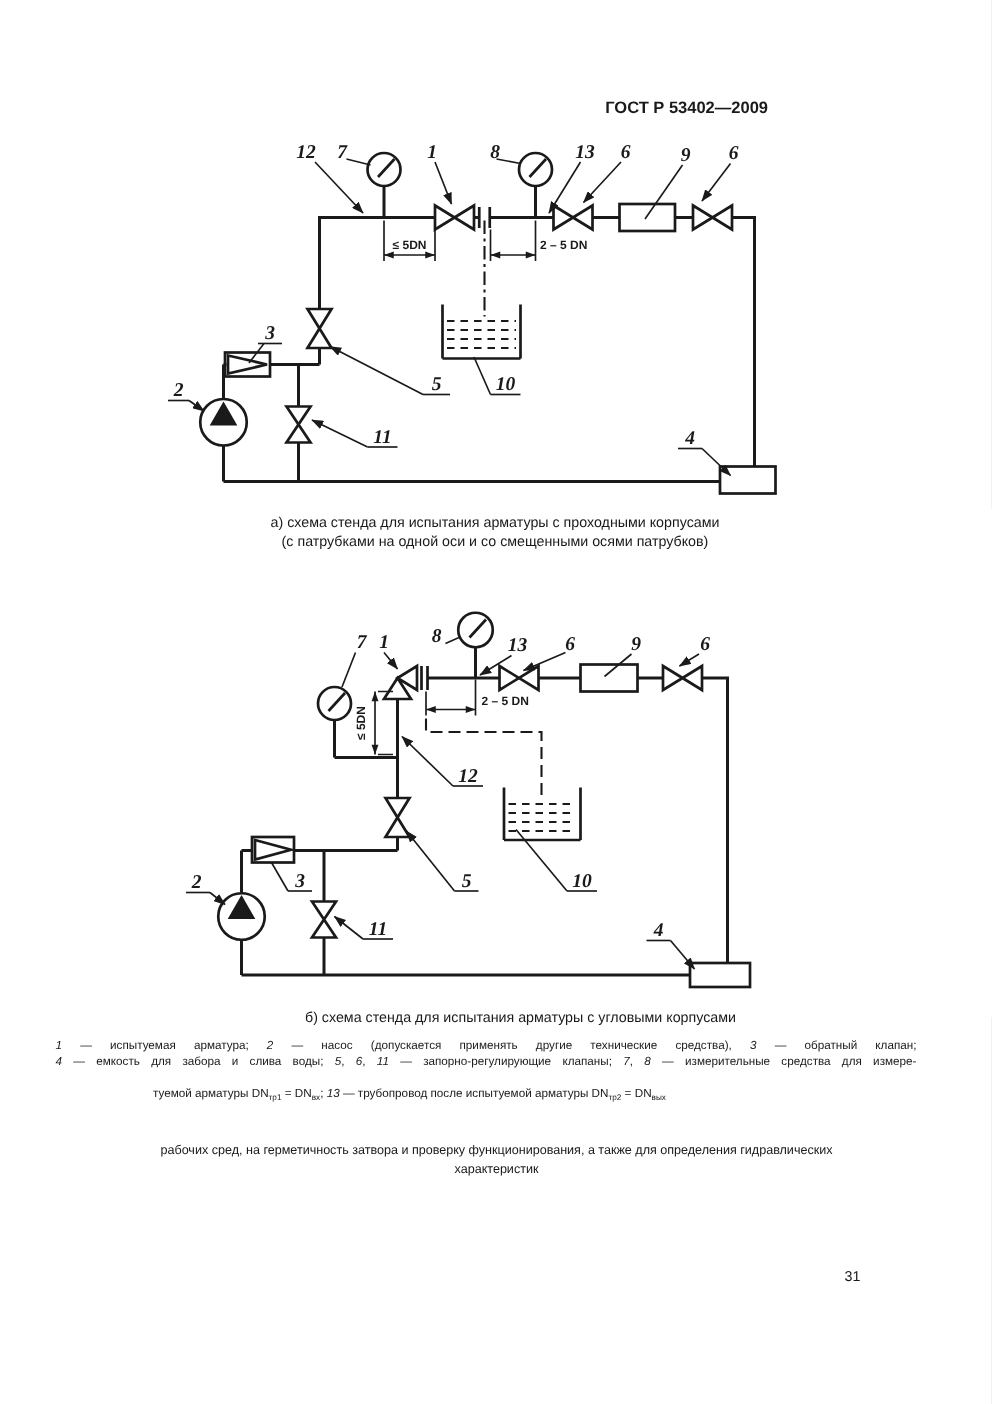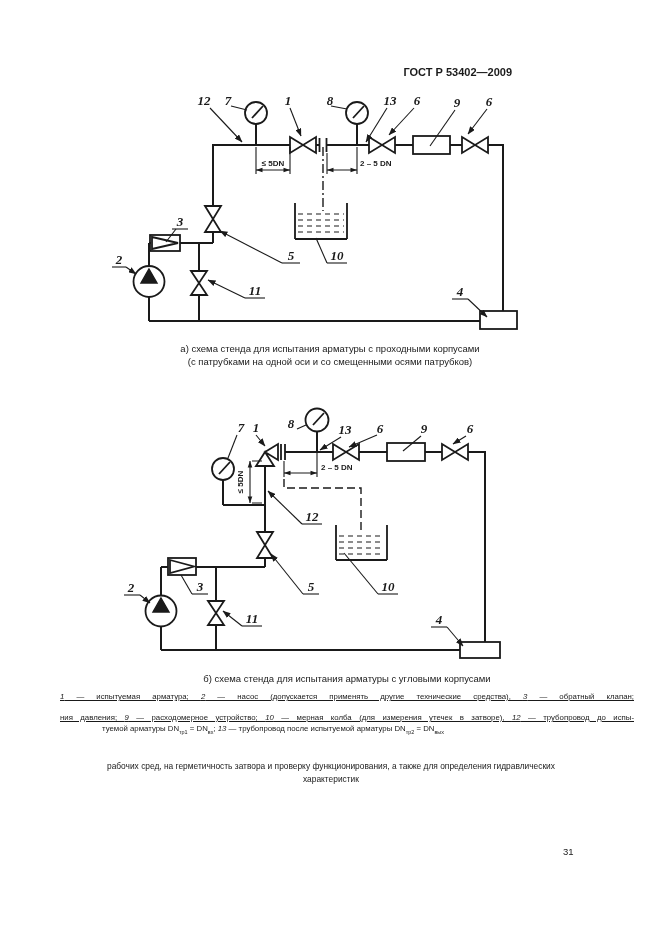--- a/index.html
+++ b/index.html
@@ -13,22 +13,22 @@
   .wdash{stroke:#1a1a1a;stroke-width:1.2;fill:none;stroke-dasharray:5 4;}
   .ddot{stroke:#1a1a1a;stroke-width:1.4;fill:none;stroke-dasharray:9 3 2 3;}
   .ldash{stroke:#1a1a1a;stroke-width:1.4;fill:none;stroke-dasharray:8 4;}
   .dlabel{font-family:"Liberation Serif",serif;font-style:italic;font-weight:bold;
           font-size:13px;fill:#1a1a1a;text-anchor:middle;}
   .dim{font-family:"Liberation Sans",sans-serif;font-weight:bold;font-size:8px;fill:#1a1a1a;}
   .arrp{fill:#1a1a1a;stroke:none;}
   .htext{position:absolute;}
   .header{font-weight:bold;font-size:11px;text-align:right;width:512px;left:0;top:66px;}
   .cap{font-size:9.5px;text-align:center;}
-  .legend-line{left:60px;width:574px;font-size:7.8px;line-height:10px;
-               text-align:justify;text-align-last:justify;white-space:nowrap;text-decoration:underline;}
+  .legend-line{left:37px;width:574px;font-size:7.8px;line-height:10px;
+               text-align:justify;text-align-last:justify;white-space:nowrap;}
   .legend-last{left:102px;font-size:7.8px;line-height:10px;white-space:nowrap;}
   .figcap{left:40px;width:582px;font-size:8.4px;text-align:center;line-height:13px;}
   .pageno{left:563px;top:846px;font-size:9.5px;}
   sub{font-size:70%;}
   i{font-style:italic;}
 </style>
 </head>
 <body>
 
 <div class="page">
@@ -242,20 +242,20 @@
 </svg>
 
   <div class="htext header">ГОСТ Р 53402—2009</div>
 
   <div class="htext cap" style="left:0;top:356px;width:660px;">(с патрубками на одной оси и со смещенными осями патрубков)</div>
   <div class="htext cap" style="left:0;top:343px;width:660px;">а)  схема стенда для испытания арматуры с проходными корпусами</div>
 
   <div class="htext cap" style="left:0;top:673px;width:646px;padding-left:24px;">б)  схема стенда для испытания арматуры с угловыми корпусами</div>
 
   <div class="htext legend-line" style="top:692px;"><i>1</i> — испытуемая арматура; <i>2</i> — насос (допускается применять другие технические средства), <i>3</i> — обратный клапан;</div>
-  <div class="htext legend-line" style="top:713px;">ния давления; <i>9</i> — расходомерное устройство; <i>10</i> — мерная колба (для измерения утечек в затворе), <i>12</i> — трубопровод до испы-</div>
+  <div class="htext legend-line" style="top:702.5px;"><i>4</i> — емкость для забора и слива воды; <i>5</i>, <i>6</i>, <i>11</i> — запорно-регулирующие клапаны; <i>7</i>, <i>8</i> — измерительные средства для измере-</div>
   <div class="htext legend-last" style="top:723.5px;">туемой арматуры DN<sub>тр1</sub> = DN<sub>вх</sub>; <i>13</i> — трубопровод после испытуемой арматуры DN<sub>тр2</sub> = DN<sub>вых</sub></div>
 
   <div class="htext figcap" style="top:773px;">характеристик</div>
   <div class="htext figcap" style="top:760px;">рабочих сред, на герметичность затвора и проверку функционирования, а также для определения гидравлических</div>
 
   <div class="htext pageno">31</div>
 </div>
 
 </body></html>

